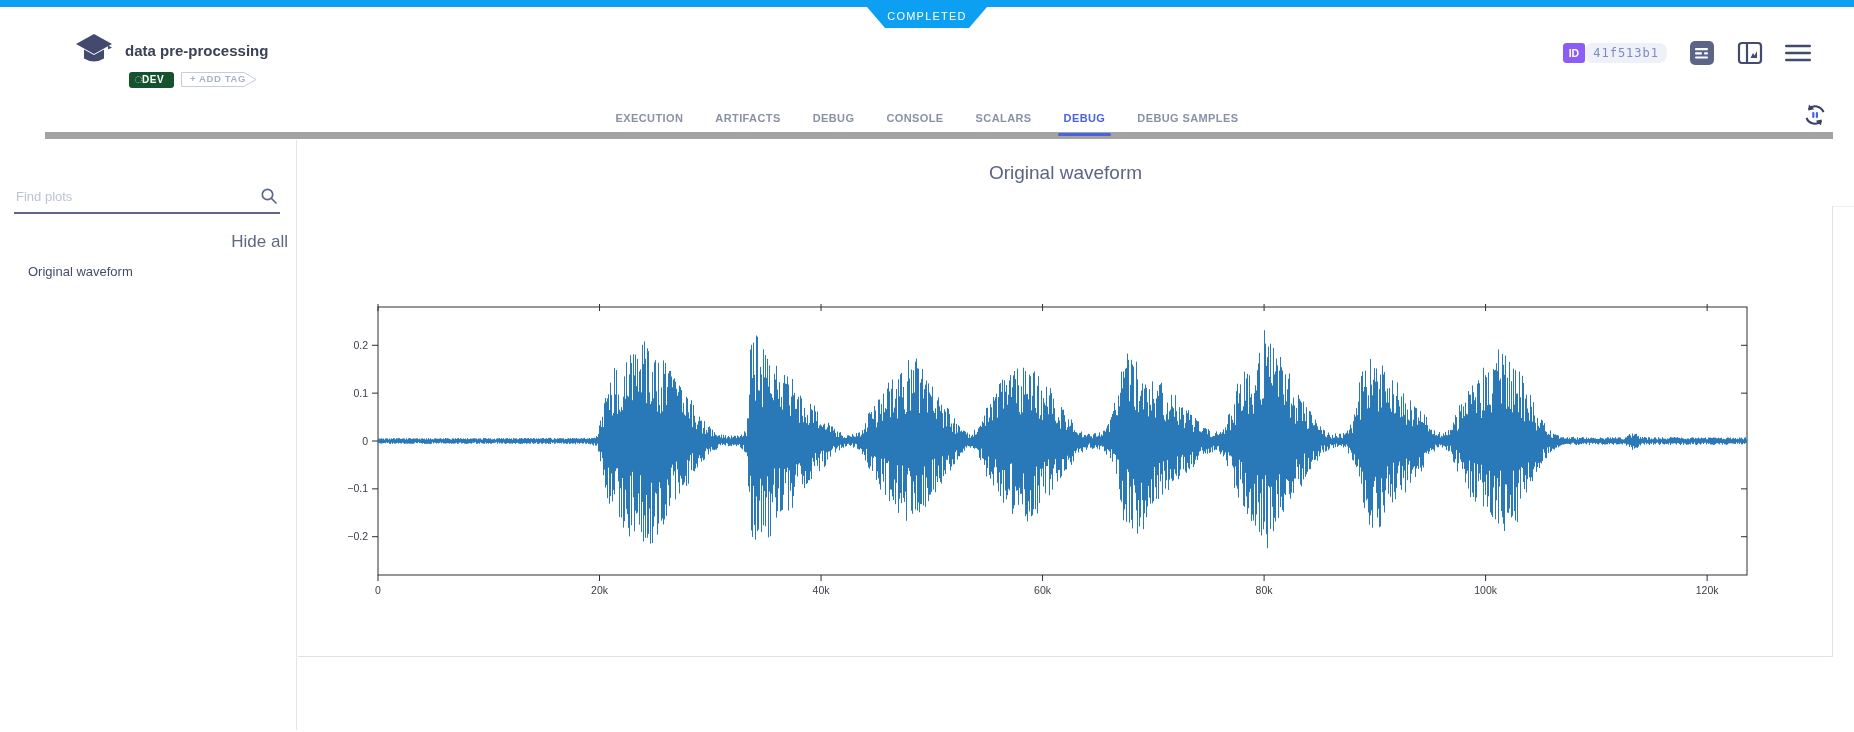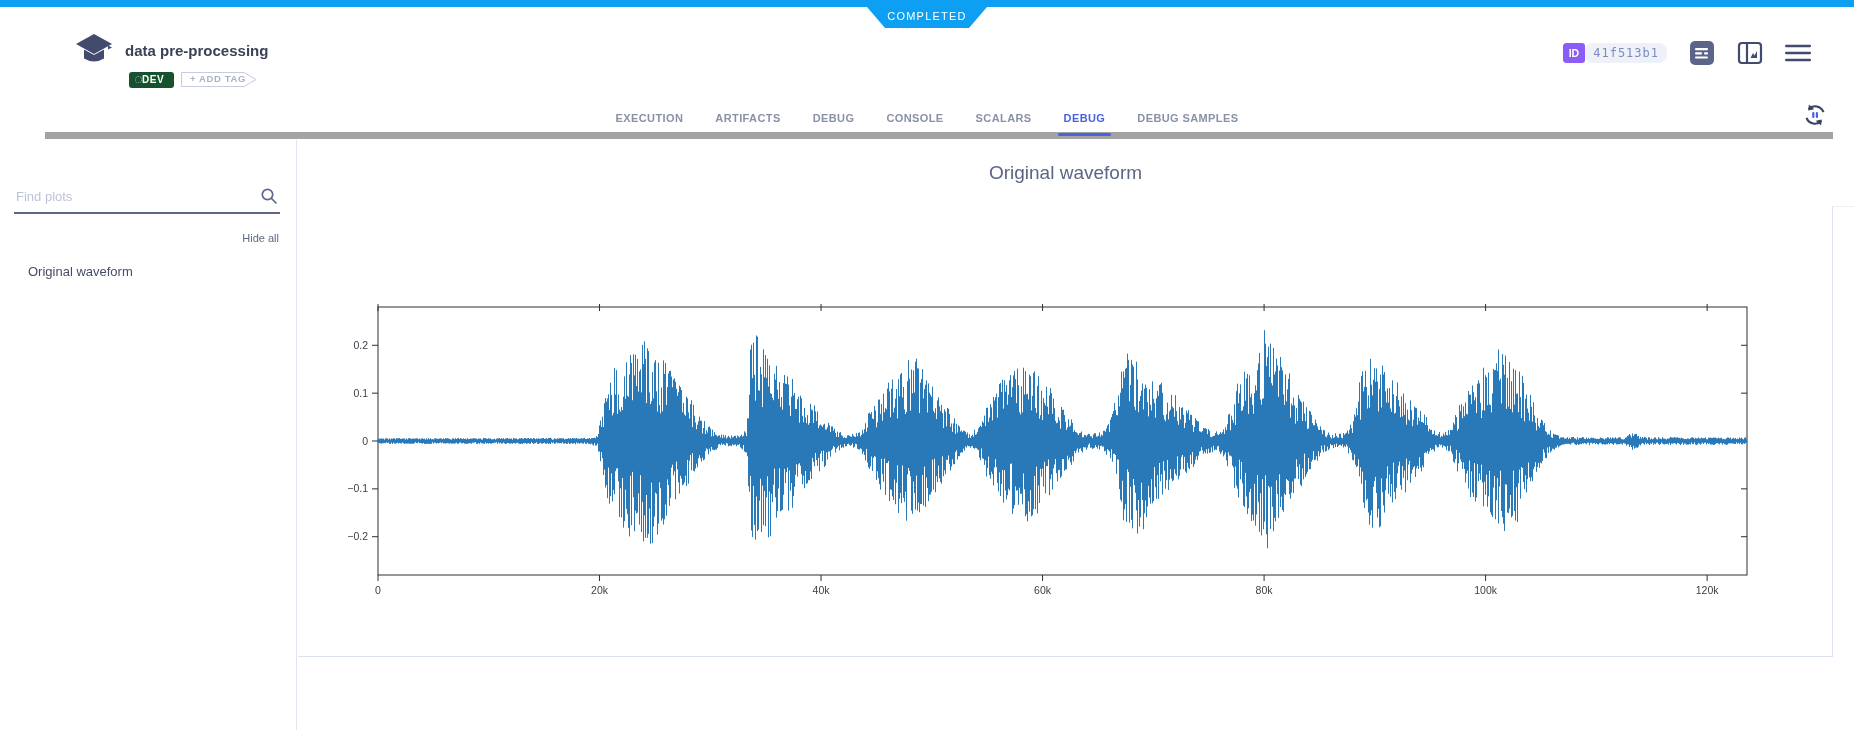--- a/index.html
+++ b/index.html
@@ -49,21 +49,21 @@
 
   
   .sidebar { position:absolute; left:0; top:140px; width:297px; height:590px; background:#fff;
     border-right:1px solid #e0e5f1; }
   .search-box { position:absolute; left:14px; top:45px; width:266px; }
   .search-box input { width:266px; border:none; border-bottom:2px solid #5d6688; outline:none;
     font-size:13px; color:#454c6a; padding:4px 26px 8px 2px; background:transparent;
     font-family:"Liberation Sans", sans-serif; }
   .search-box input::placeholder { color:#bcc3d6; }
   .search-icon { position:absolute; right:2px; top:2px; }
-  .hide-all { position:absolute; right:17px; top:92px; font-size:11px; color:#5f6880; cursor:pointer; }
+  .hide-all { position:absolute; right:8px; top:92px; font-size:17px; color:#5f6880; cursor:pointer; }
   .plot-list { position:absolute; left:0; top:116px; width:297px; }
   .plot-item { padding:8px 28px; font-size:13px; color:#454c6a; cursor:pointer; }
 
   
   .main { position:absolute; left:298px; top:140px; width:1556px; height:592px; }
   .main-heading { position:absolute; left:0; top:22px; width:1535px; text-align:center;
     font-size:19px; color:#5c6585; }
   .heading-divider { position:absolute; left:0; top:66px; width:1556px; height:1px; background:#eef0f7; }
   .plot-card { position:absolute; left:0; top:66px; width:1535px; height:451px;
     border-right:1px solid #dde2f0; border-bottom:1px solid #dde2f0; background:#fff; }

